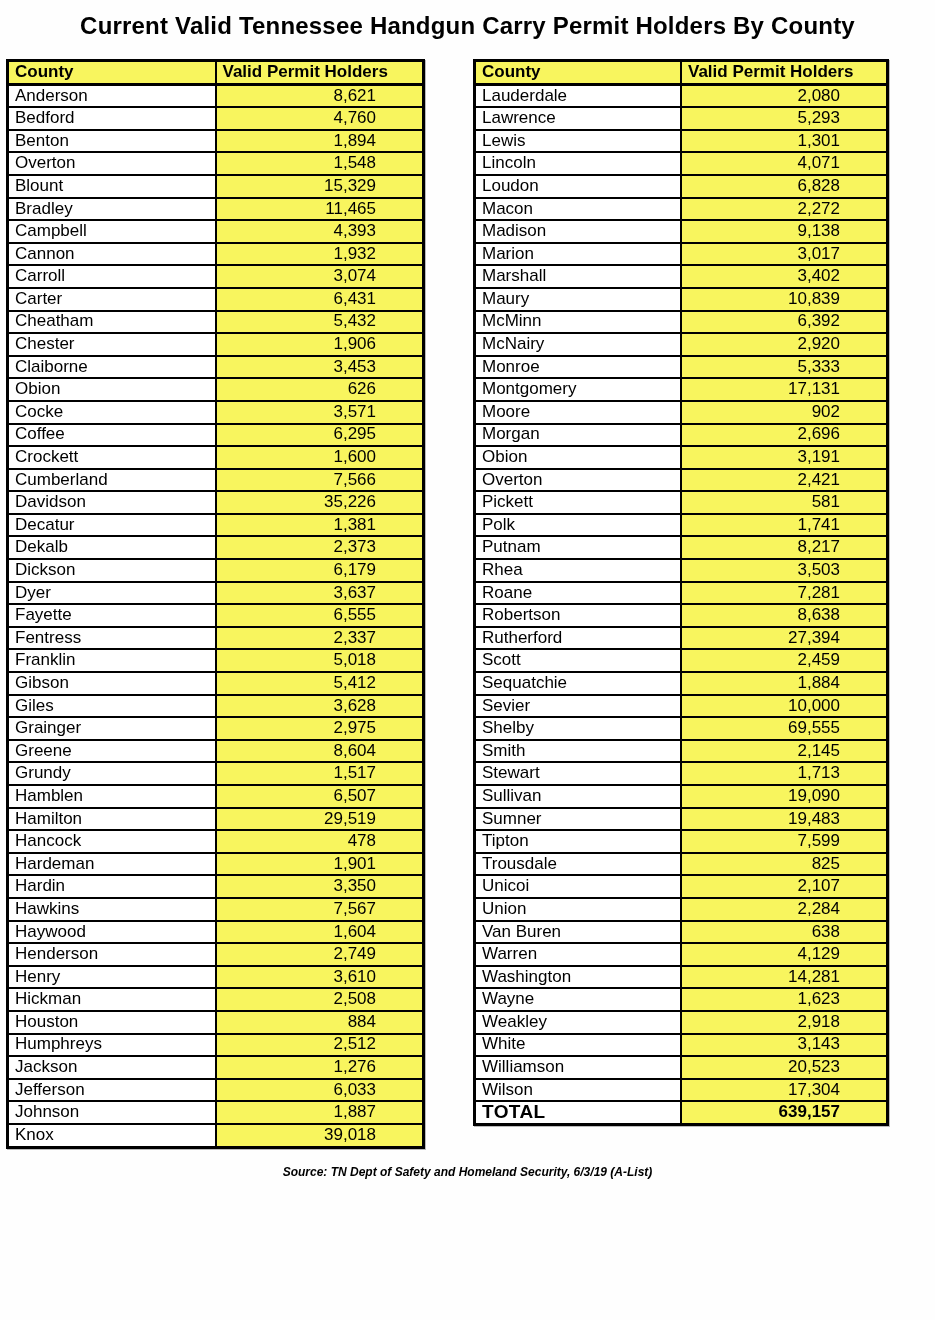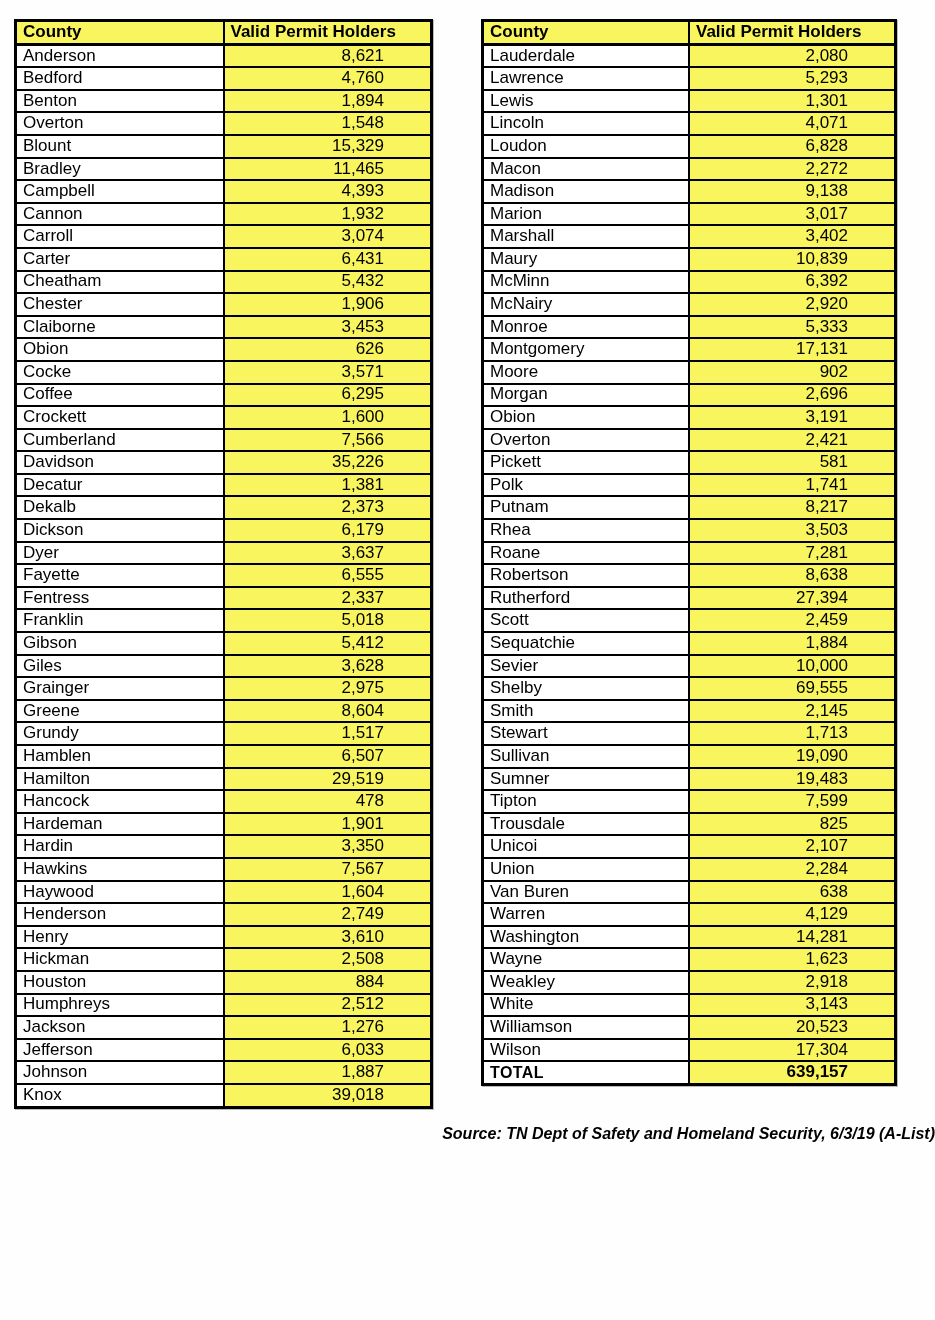--- a/index.html
+++ b/index.html
@@ -21,21 +21,21 @@
     padding-top: 12px;
     text-align: center;
     font-size: 24px;
     font-weight: bold;
     letter-spacing: 0.2px;
   }
   .tables {
     display: flex;
     align-items: flex-start;
     margin-top: 19px;
-    padding-left: 14px;
+    padding-left: 6px;
   }
   table.permit-table {
     border-collapse: collapse;
     table-layout: fixed;
     border: 3px solid #000;
     box-shadow: 1px 1px 0 rgba(60,60,60,0.35);
   }
   table.tbl-left  { width: 419px; margin-right: 48px; }
   table.tbl-right { width: 416px; }
   col.c-county  { width: 50%; }
@@ -63,36 +63,37 @@
   }
   td.permits {
     background: #f8f55e;
     text-align: right;
     padding-right: 46px;
   }
   tr.total-row td {
     font-weight: bold;
   }
   tr.total-row td.county {
-    font-size: 16px;
+    font-size: 19px;
     letter-spacing: 0.4px;
   }
   .source {
     margin-top: 16px;
-    text-align: right;
-    font-size: 16px;
+    text-align: center;
+    font-size: 12px;
     font-weight: bold;
     font-style: italic;
   }
 </style>
 </head>
 <body>
 
 <div class="page">
 
+  <h1 class="title">Current Valid Tennessee Handgun Carry Permit Holders By County</h1>
 
   <div class="tables">
 
     <table class="permit-table tbl-left">
       <colgroup>
           <col class="c-county">
           <col class="c-permits">
         </colgroup>
       <thead>
         <tr>

